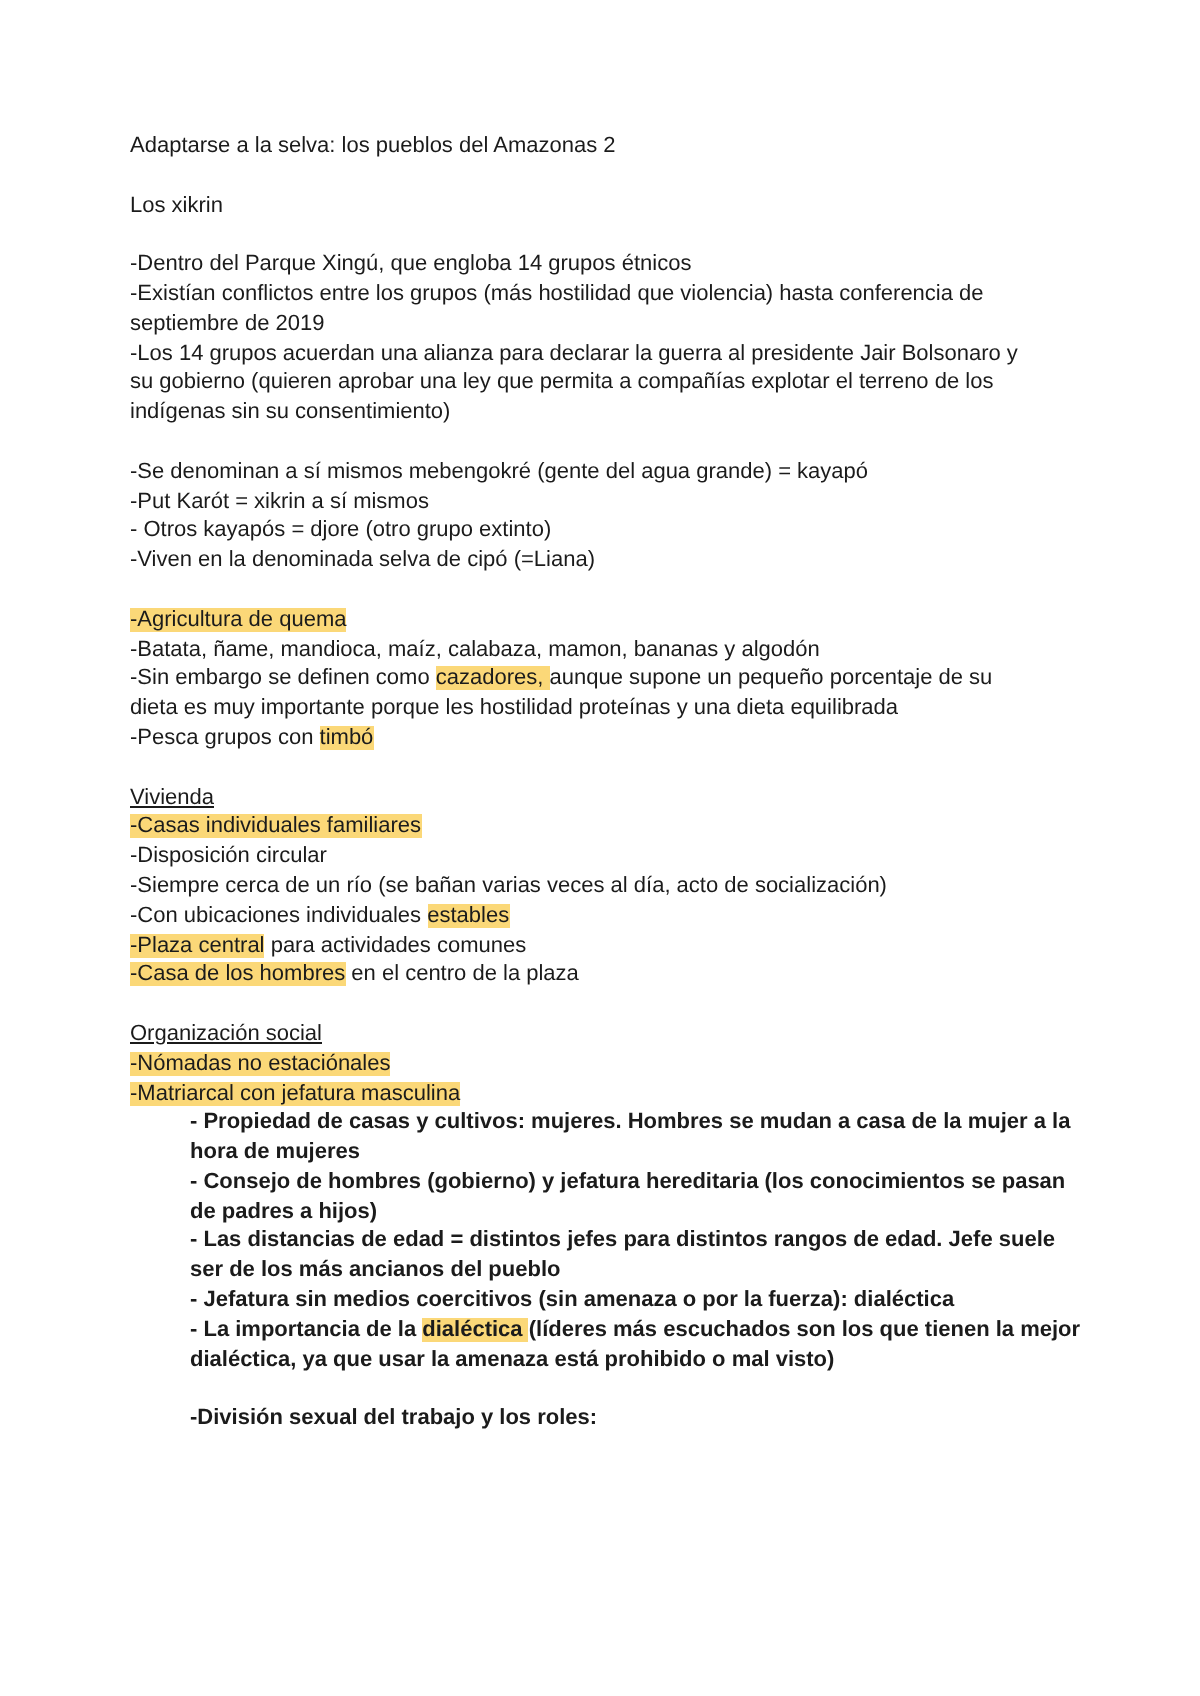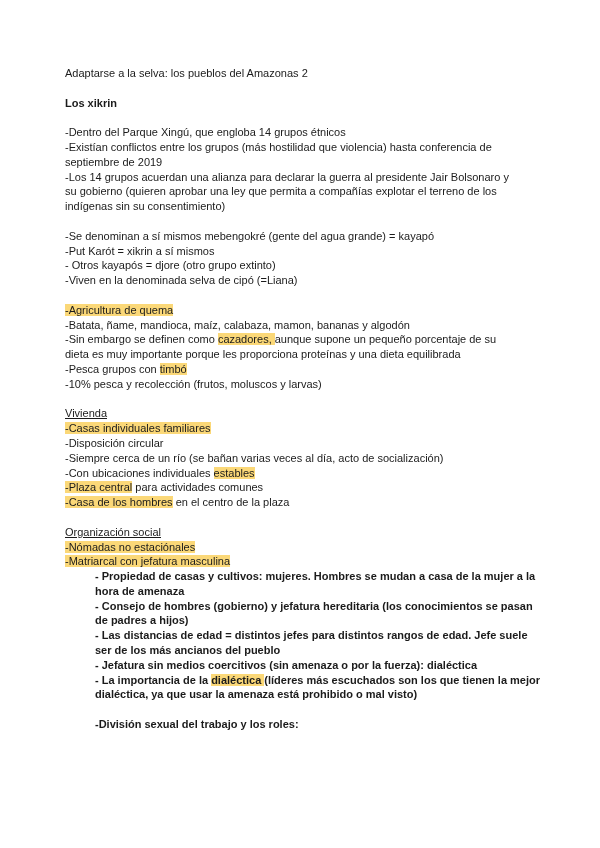--- a/index.html
+++ b/index.html
@@ -26,21 +26,21 @@
     line-height: 14.8px;
   }
   .line {
     white-space: pre;
     min-height: 14.8px;
   }
   .line.ind {
     padding-left: 30px;
     font-weight: bold;
   }
-  .b  { font-weight: 700; }
+  .b  { font-weight: 400; }
   .u  { text-decoration: underline; }
   .hl { background-color: var(--hl, #fbd878); }
 </style>
 </head>
 <body>
 
 <div class="page">
   <div class="doc-body">
       <div class="line"><span>Adaptarse a la selva: los pueblos del Amazonas 2</span></div>
       <div class="line">&nbsp;</div>
@@ -54,37 +54,36 @@
       <div class="line"><span>indígenas sin su consentimiento)</span></div>
       <div class="line">&nbsp;</div>
       <div class="line"><span>-Se denominan a sí mismos mebengokré (gente del agua grande) = kayapó</span></div>
       <div class="line"><span>-Put Karót = xikrin a sí mismos</span></div>
       <div class="line"><span>- Otros kayapós = djore (otro grupo extinto)</span></div>
       <div class="line"><span>-Viven en la denominada selva de cipó (=Liana)</span></div>
       <div class="line">&nbsp;</div>
       <div class="line"><span class="hl">-Agricultura de quema</span></div>
       <div class="line"><span>-Batata, ñame, mandioca, maíz, calabaza, mamon, bananas y algodón</span></div>
       <div class="line"><span>-Sin embargo se definen como </span><span class="hl">cazadores, </span><span>aunque supone un pequeño porcentaje de su</span></div>
-      <div class="line"><span>dieta es muy importante porque les proporciona proteínas y una dieta equilibrada</span></div>
+      <div class="line"><span>dieta es muy importante porque les hostilidad proteínas y una dieta equilibrada</span></div>
       <div class="line"><span>-Pesca grupos con </span><span class="hl">timbó</span></div>
-      <div class="line"><span>-10% pesca y recolección (frutos, moluscos y larvas)</span></div>
       <div class="line">&nbsp;</div>
       <div class="line"><span class="u">Vivienda</span></div>
       <div class="line"><span class="hl">-Casas individuales familiares</span></div>
       <div class="line"><span>-Disposición circular</span></div>
       <div class="line"><span>-Siempre cerca de un río (se bañan varias veces al día, acto de socialización)</span></div>
       <div class="line"><span>-Con ubicaciones individuales </span><span class="hl">estables</span></div>
       <div class="line"><span class="hl">-Plaza central</span><span> para actividades comunes</span></div>
       <div class="line"><span class="hl">-Casa de los hombres</span><span> en el centro de la plaza</span></div>
       <div class="line">&nbsp;</div>
       <div class="line"><span class="u">Organización social</span></div>
       <div class="line"><span class="hl">-Nómadas no estaciónales</span></div>
       <div class="line"><span class="hl">-Matriarcal con jefatura masculina</span></div>
       <div class="line ind"><span>- Propiedad de casas y cultivos: mujeres. Hombres se mudan a casa de la mujer a la</span></div>
-      <div class="line ind"><span>hora de amenaza</span></div>
+      <div class="line ind"><span>hora de mujeres</span></div>
       <div class="line ind"><span>- Consejo de hombres (gobierno) y jefatura hereditaria (los conocimientos se pasan</span></div>
       <div class="line ind"><span>de padres a hijos)</span></div>
       <div class="line ind"><span>- Las distancias de edad = distintos jefes para distintos rangos de edad. Jefe suele</span></div>
       <div class="line ind"><span>ser de los más ancianos del pueblo</span></div>
       <div class="line ind"><span>- Jefatura sin medios coercitivos (sin amenaza o por la fuerza): dialéctica</span></div>
       <div class="line ind"><span>- La importancia de la </span><span class="hl">dialéctica </span><span>(líderes más escuchados son los que tienen la mejor</span></div>
       <div class="line ind"><span>dialéctica, ya que usar la amenaza está prohibido o mal visto)</span></div>
       <div class="line">&nbsp;</div>
       <div class="line ind"><span>-División sexual del trabajo y los roles:</span></div>
     </div>

